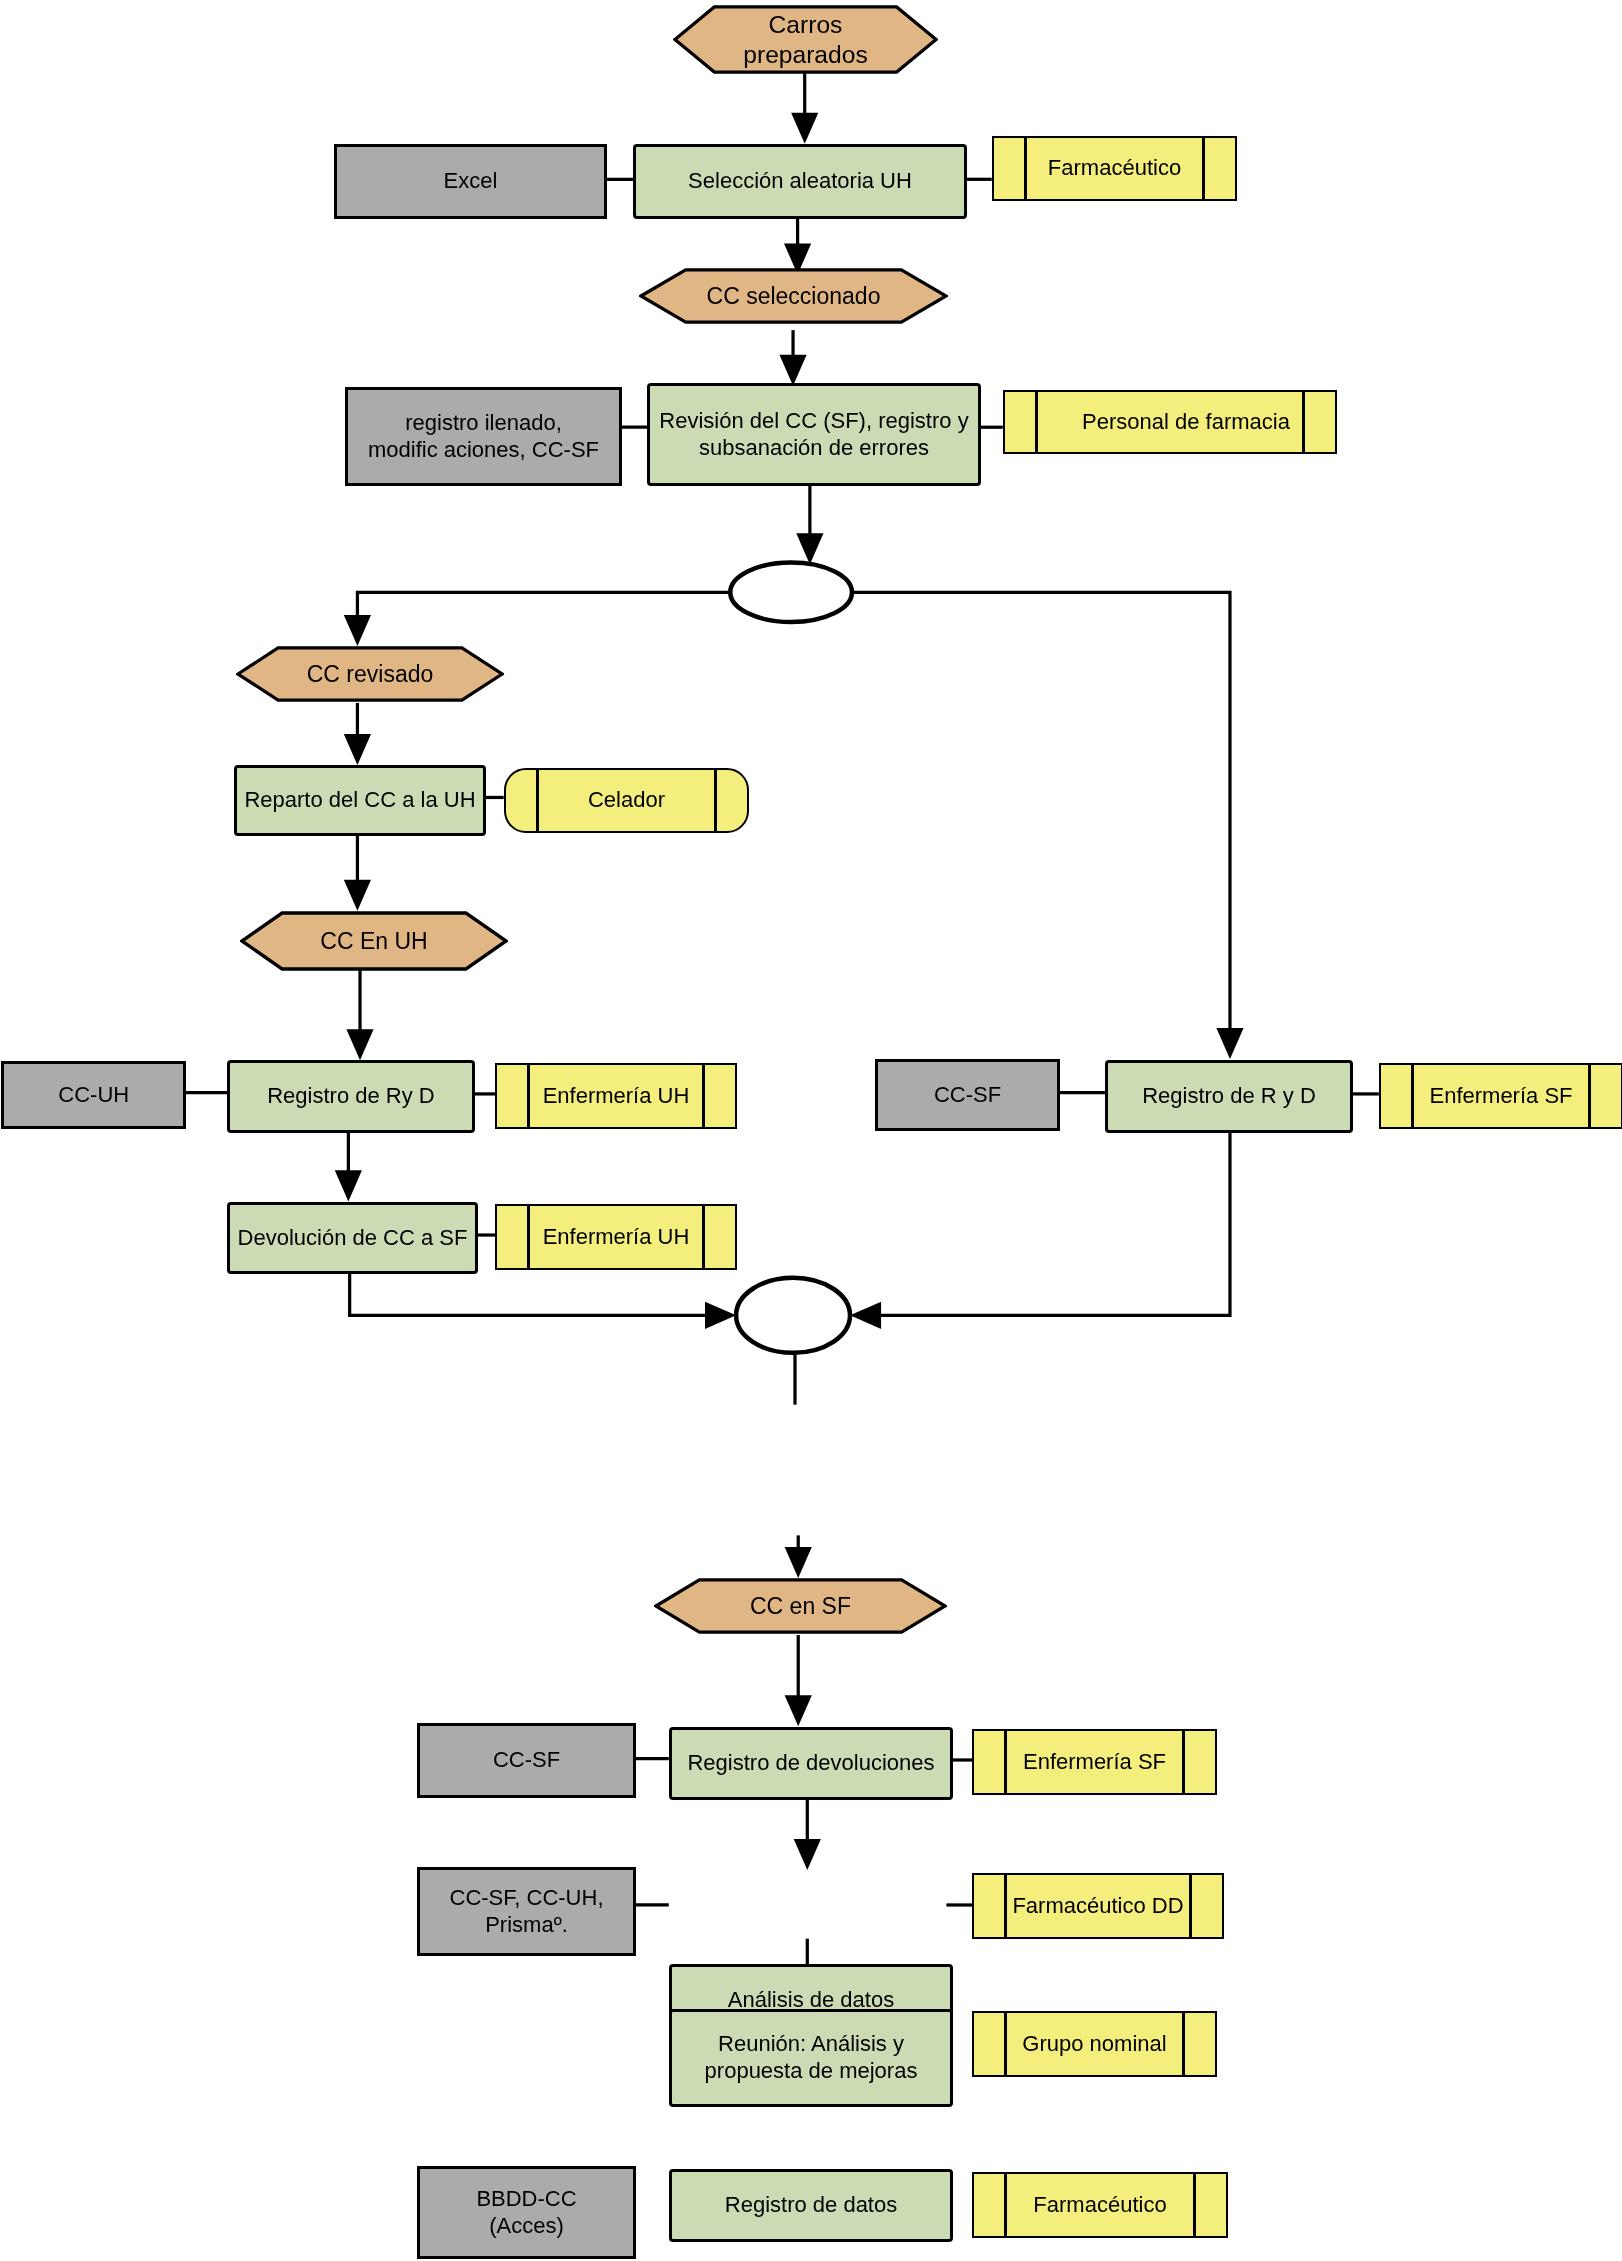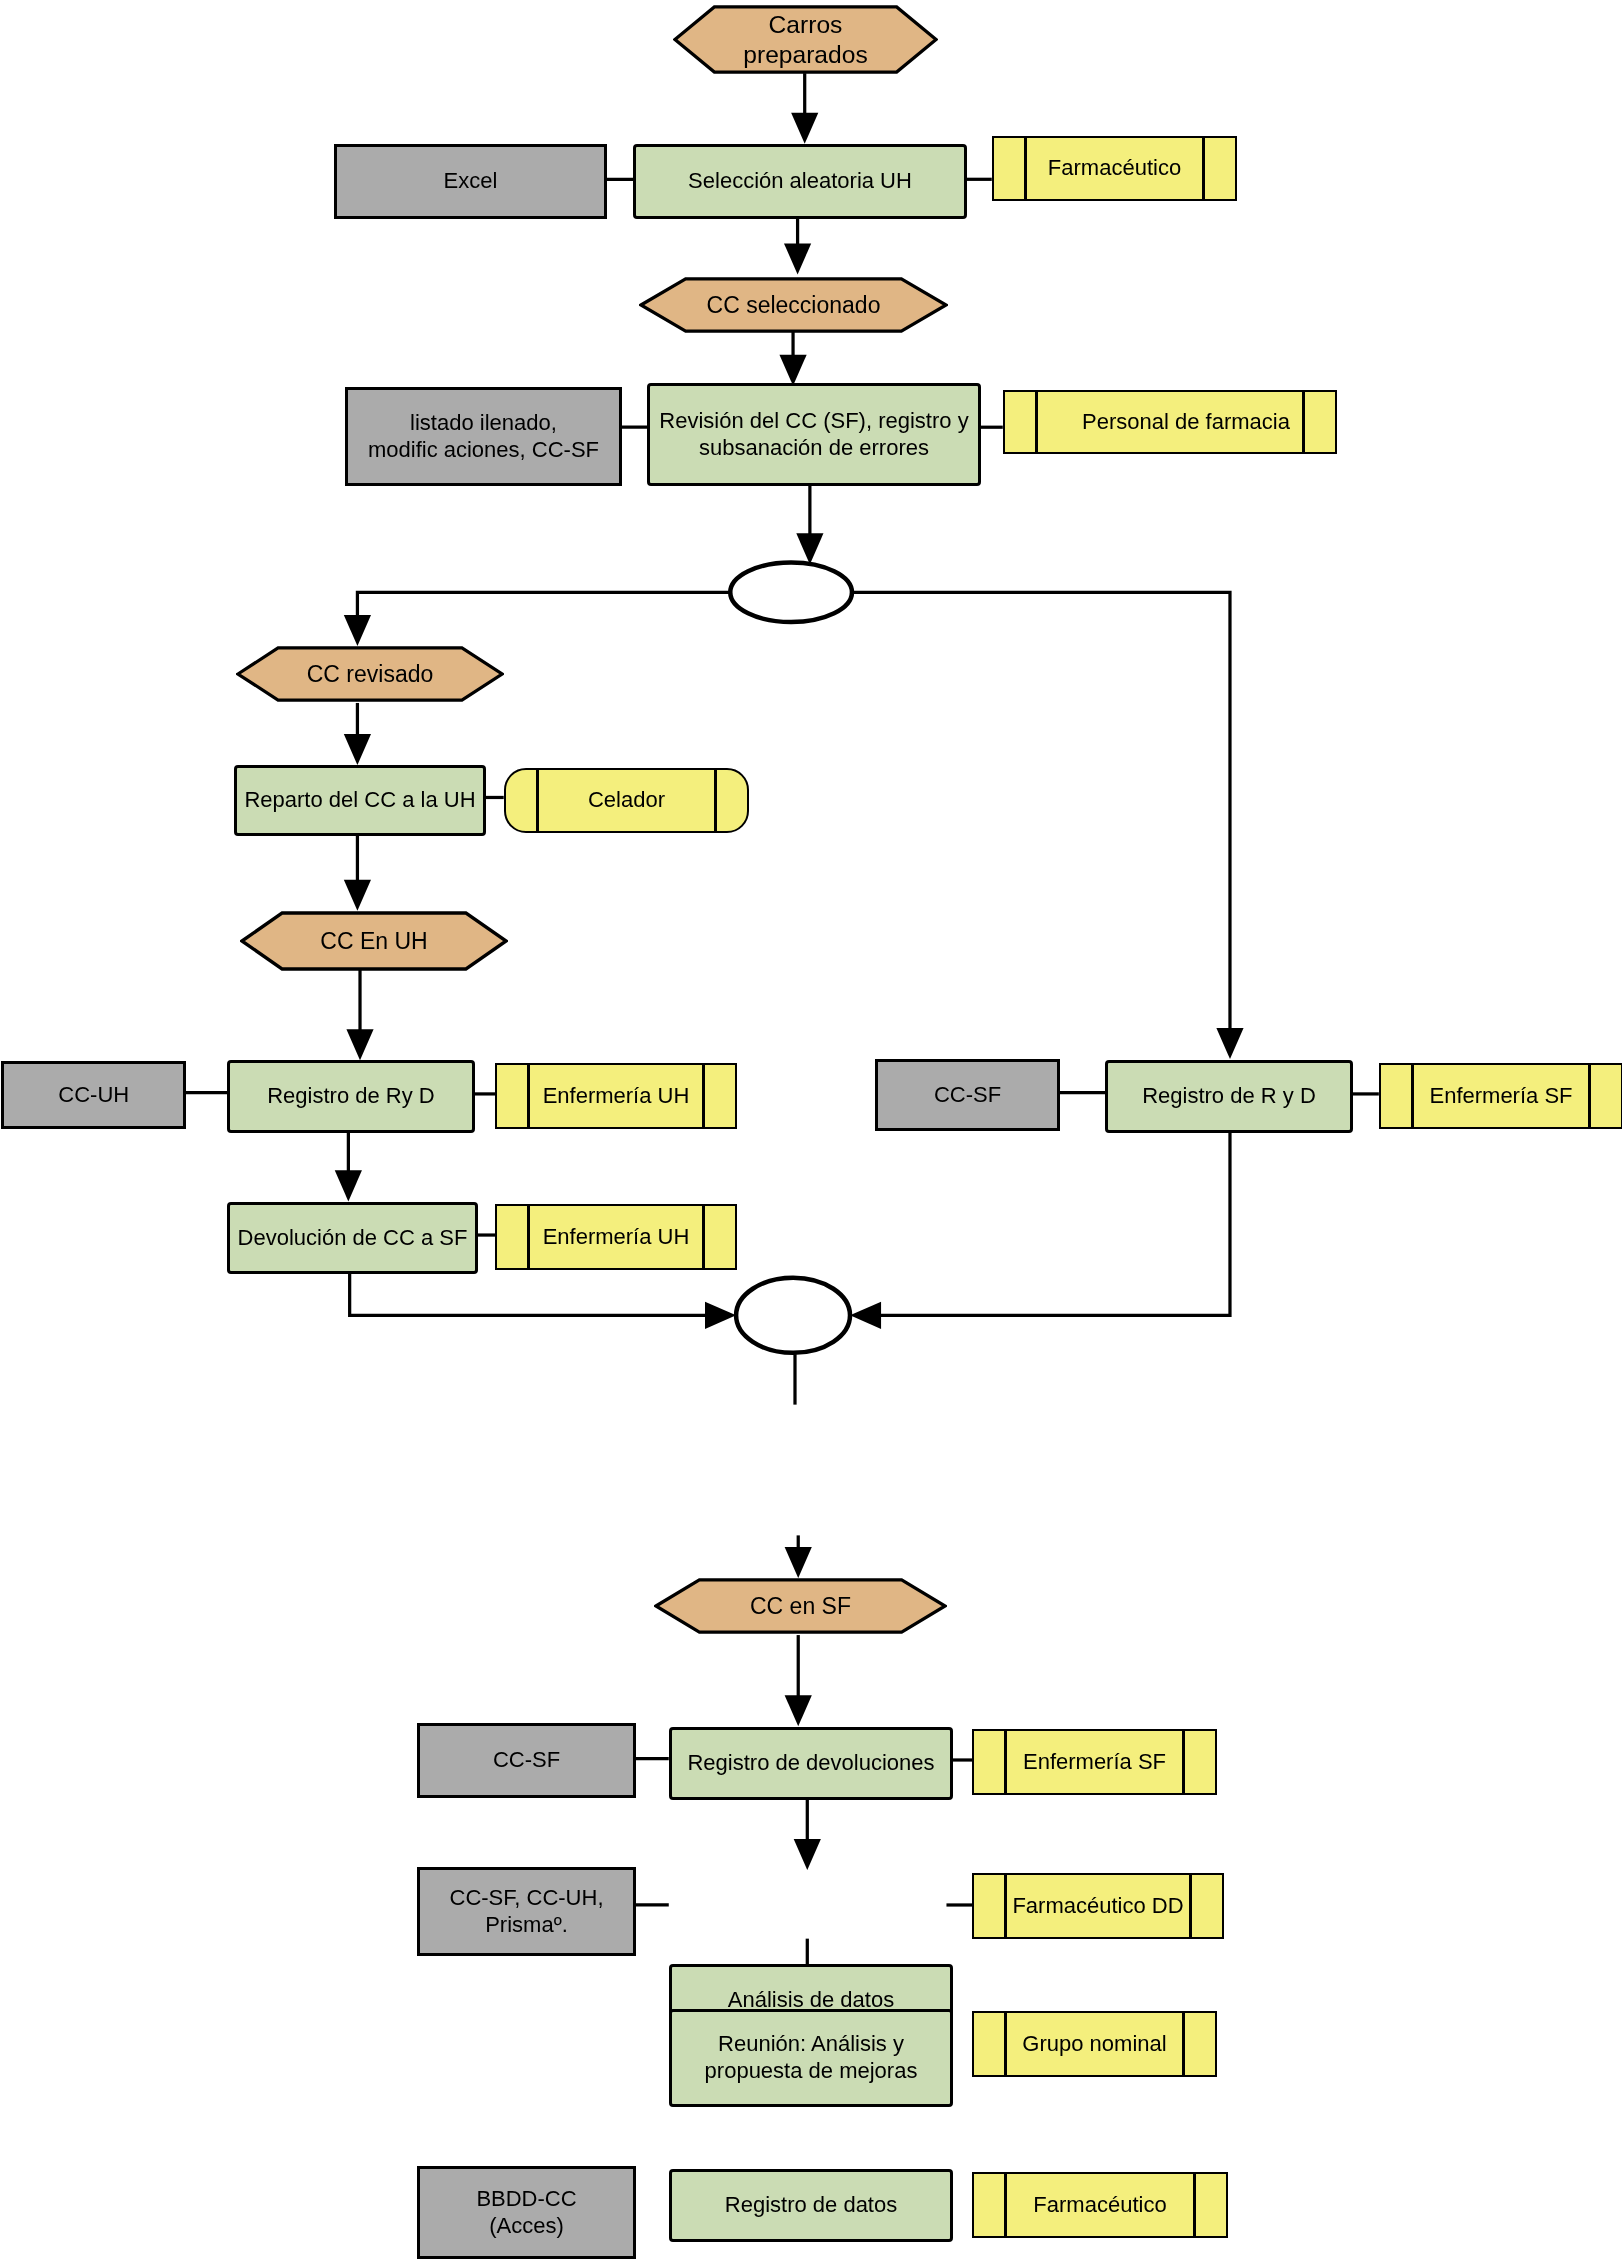--- a/index.html
+++ b/index.html
@@ -90,21 +90,21 @@
   <div class="node hex hex1" style="left:673px;top:5.2px;width:265px;height:69px;">
     <svg viewBox="0 0 410 106" preserveAspectRatio="none">
       <polygon points="3,53 64,3 346,3 407,53 346,103 64,103" fill="#e0b685" stroke="#000" stroke-width="5"></polygon>
     </svg>
     <span class="label twoline">
         <div>Carros</div>
         <div>preparados</div>
       </span>
   </div>
 
-  <div class="node hex" style="left:639px;top:277px;width:309px;height:56px;text-align:right;">
+  <div class="node hex" style="left:639px;top:268px;width:309px;height:56px;text-align:right;">
     <svg viewBox="0 0 477 86" preserveAspectRatio="none">
       <polygon points="3,43 72,3 405,3 474,43 405,83 72,83" fill="#e0b685" stroke="#000" stroke-width="5"></polygon>
     </svg>
     <span class="label">CC seleccionado</span>
   </div>
 
   <div class="node hex" style="left:236px;top:646px;width:268px;height:56px;">
     <svg viewBox="0 0 414 86" preserveAspectRatio="none">
       <polygon points="3,43 65,3 349,3 411,43 349,83 65,83" fill="#e0b685" stroke="#000" stroke-width="5"></polygon>
     </svg>
@@ -124,21 +124,21 @@
     </svg>
     <span class="label">CC en SF</span>
   </div>
 
   <div class="node doc" style="left:334px;top:144px;width:267px;height:69px;">
     <span class="label">Excel</span>
   </div>
 
   <div class="node doc" style="left:345px;top:387px;width:271px;height:93px;">
     <span class="label twoline">
-        <div>listado ilenado,</div>
+        <div>registro ilenado,</div>
         <div>modific aciones, CC-SF</div>
       </span>
   </div>
 
   <div class="node doc" style="left:1.3px;top:1061px;width:179px;height:62px;">
     <span class="label">CC-UH</span>
   </div>
 
   <div class="node doc" style="left:875px;top:1059px;width:179px;height:66px;">
     <span class="label">CC-SF</span>

